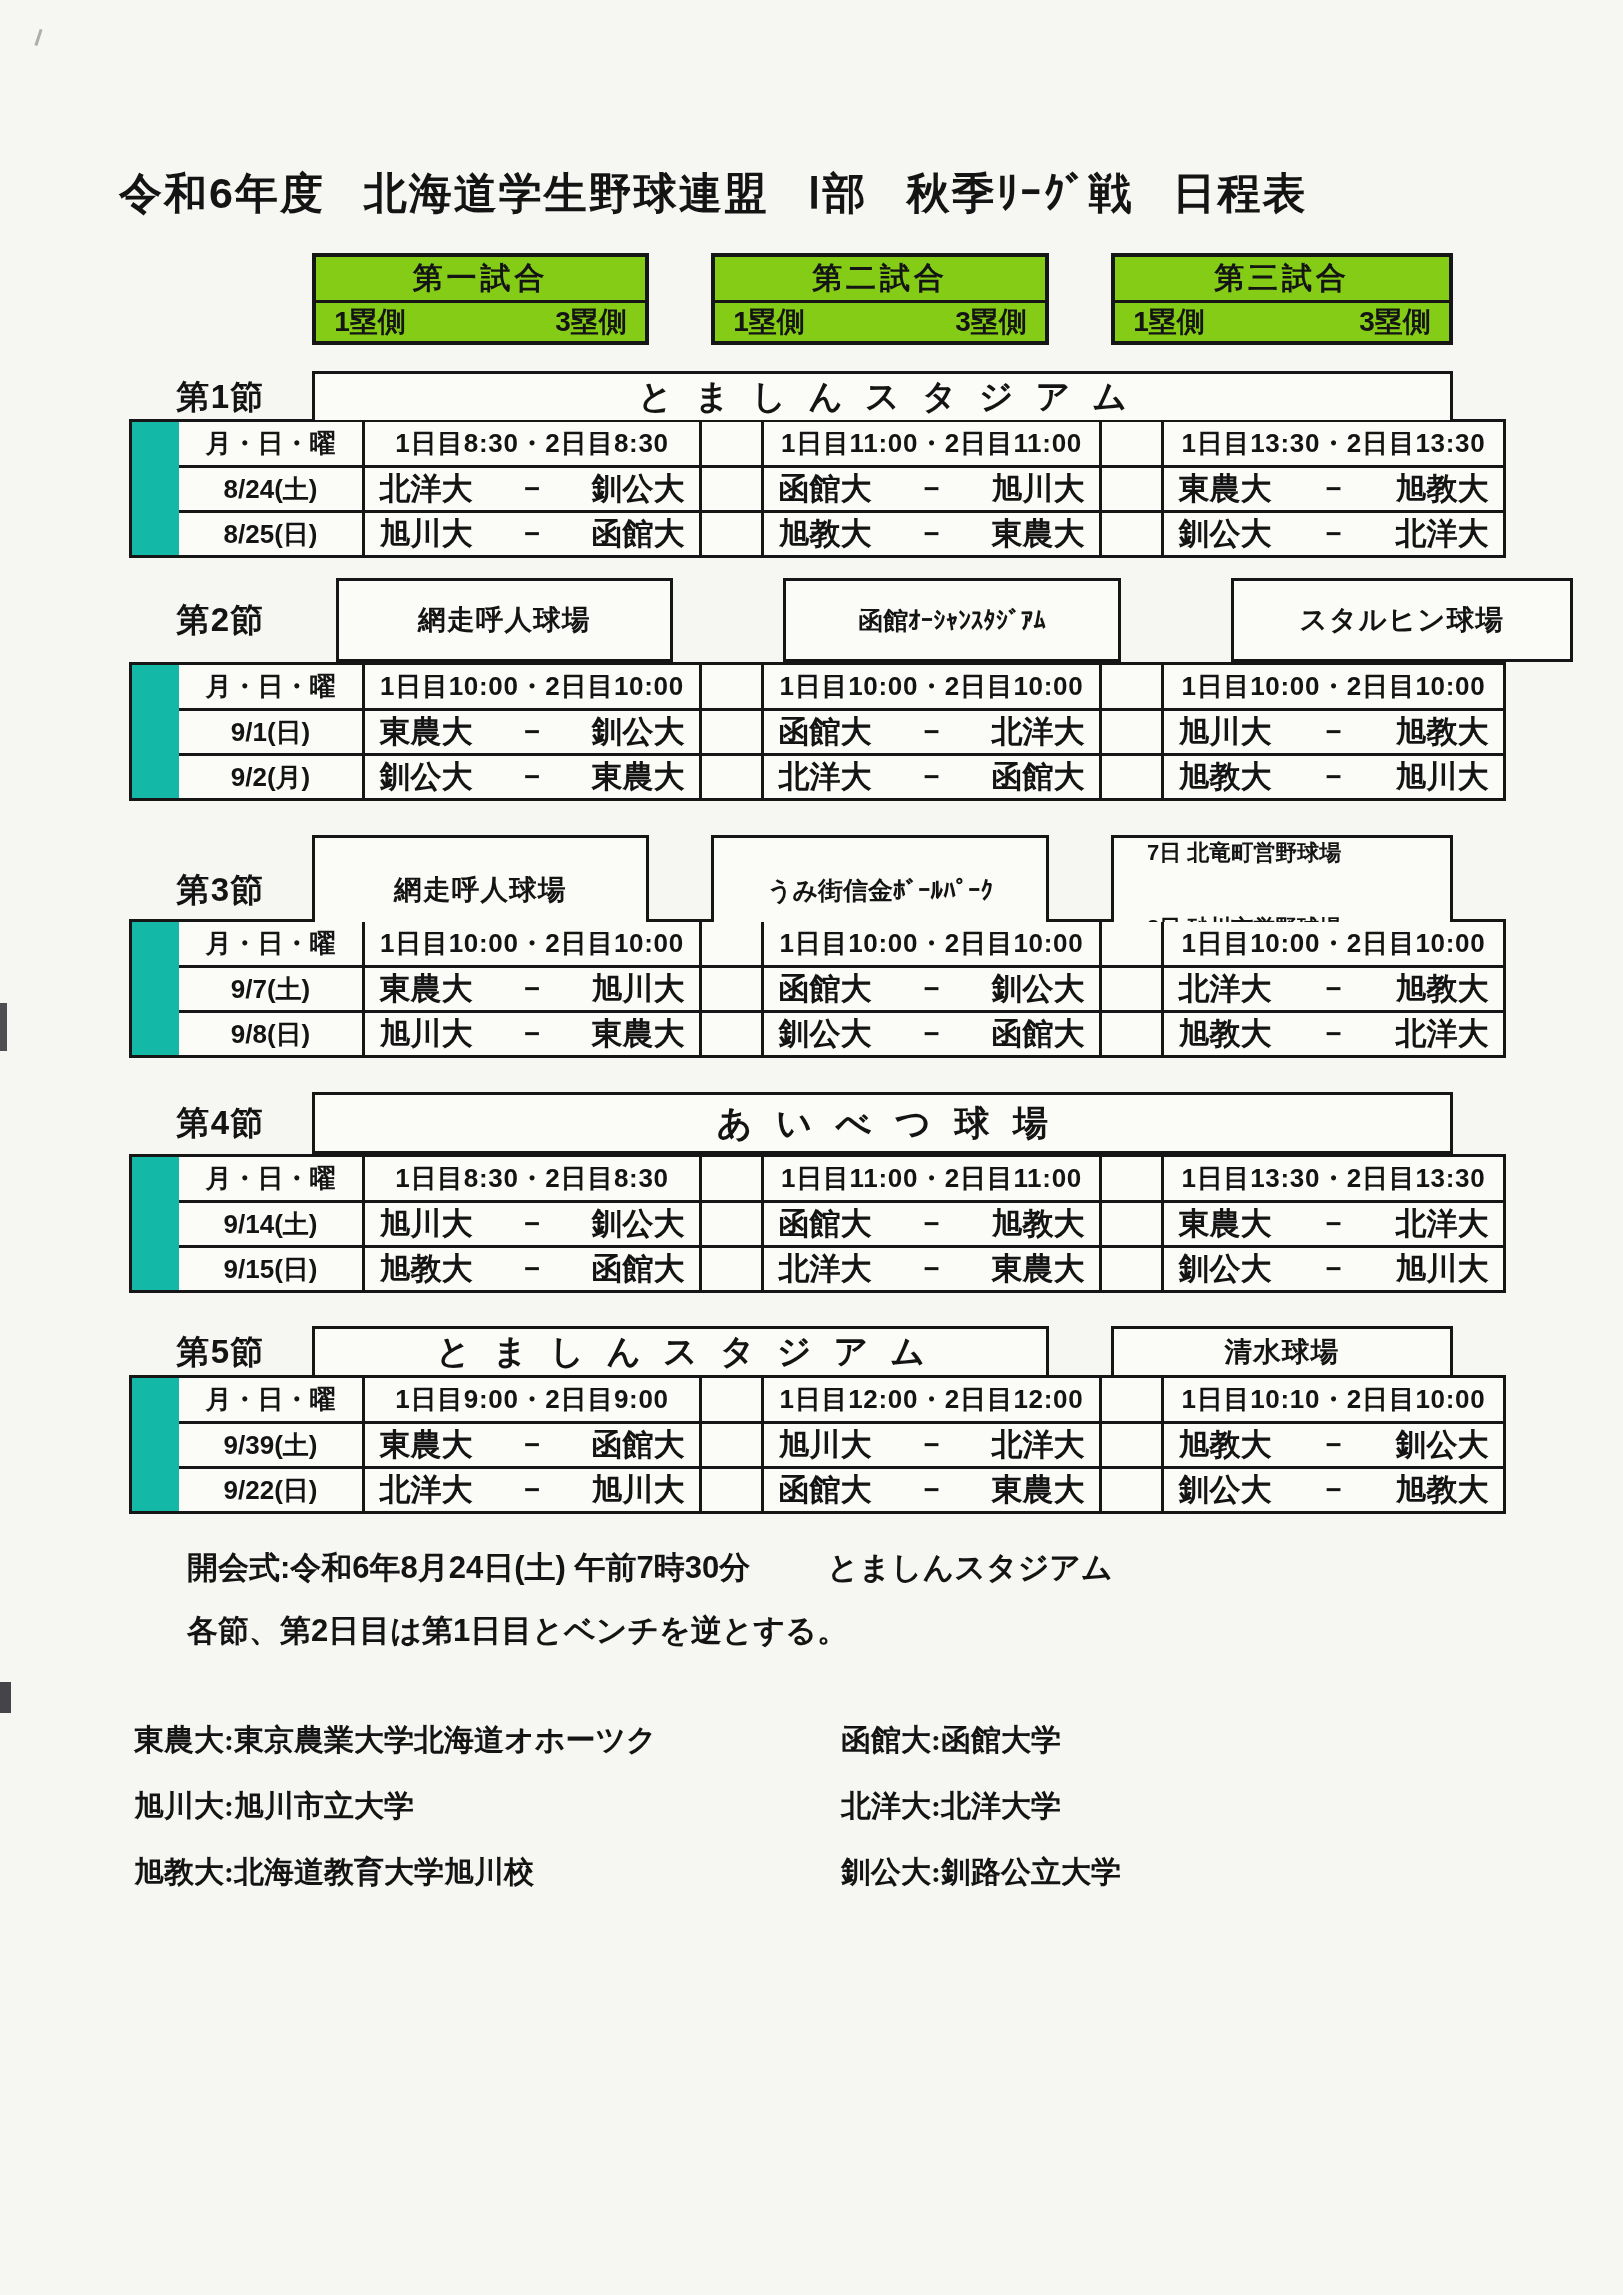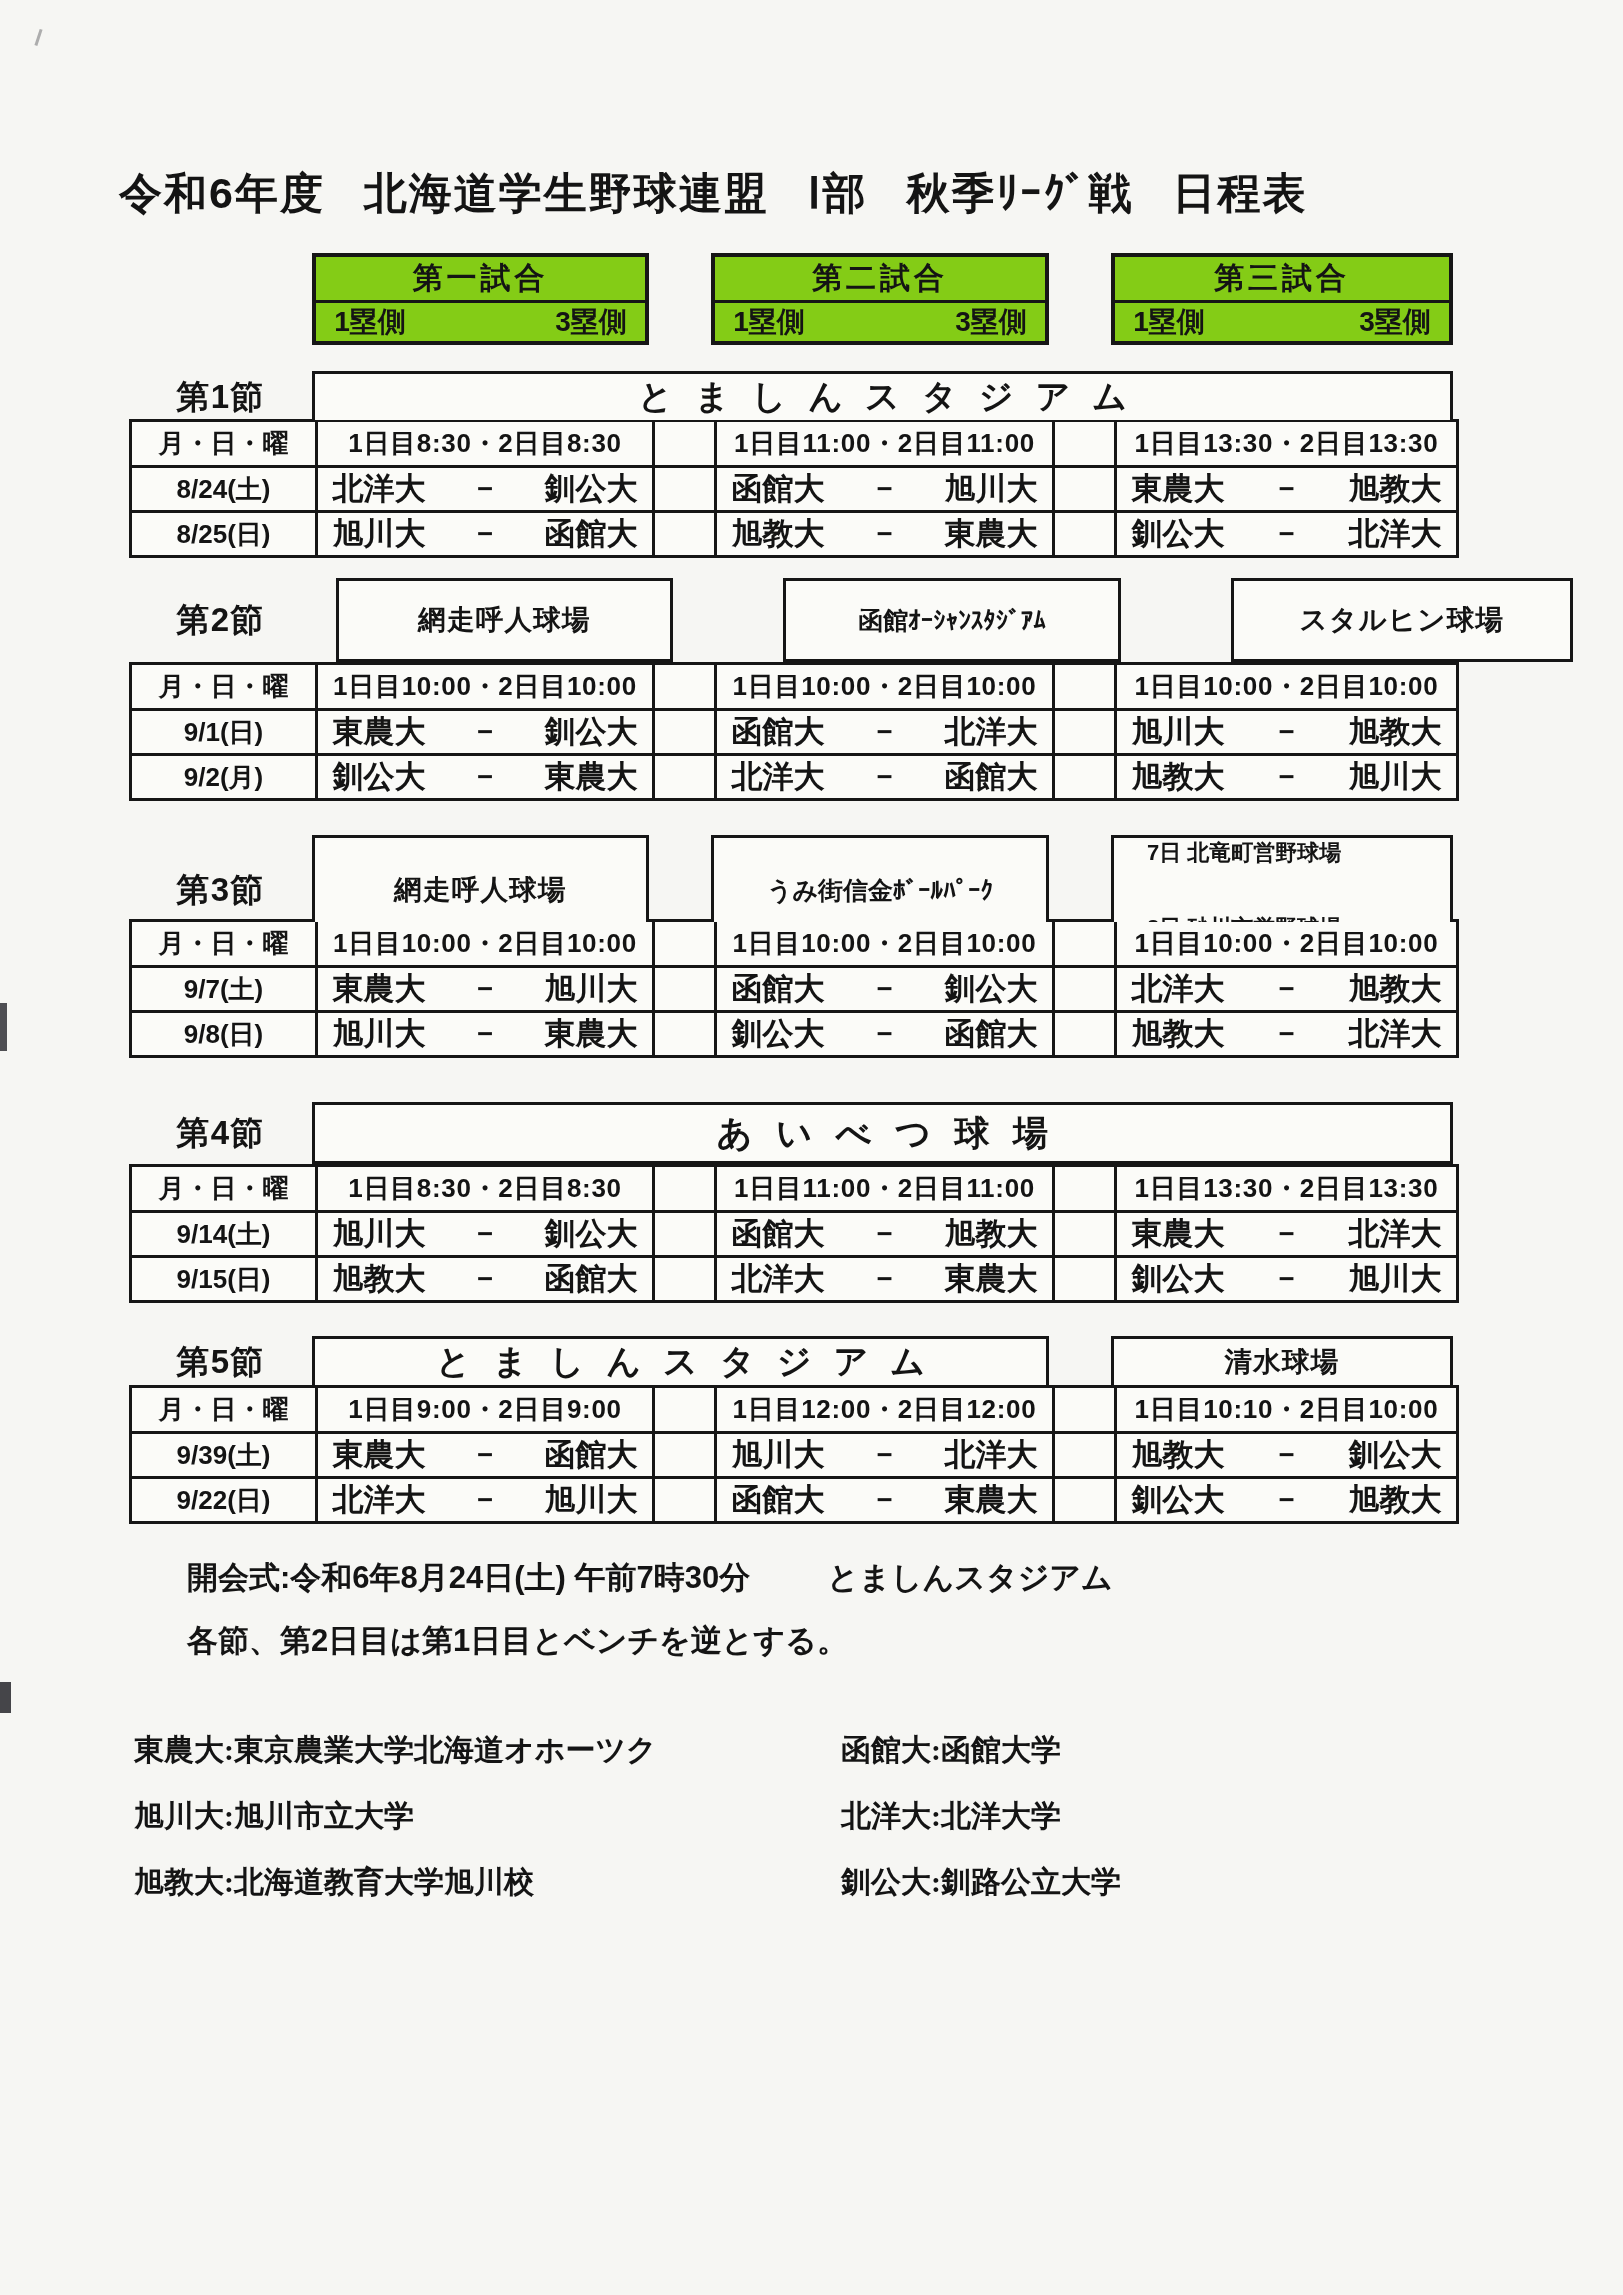--- a/index.html
+++ b/index.html
@@ -57,21 +57,21 @@
   .vc1{grid-column:2;} .vc2{grid-column:4;} .vc3{grid-column:6;}
   .vsp{font-size:34px;letter-spacing:22px;text-indent:22px;}
   .vsp4{font-size:35px;letter-spacing:23.6px;text-indent:23.6px;}
   .vcol{font-size:27.5px;letter-spacing:1.3px;}
   .vcol-sm{font-size:25px;letter-spacing:0;}
   .vlines{flex-direction:column;justify-content:center;font-size:22px;line-height:1.35;align-items:flex-start;padding-left:33px;gap:45px;}
   
   .stable{
     grid-template-rows:43px 45px 45px;
     box-sizing:content-box;
-    border:3.9px solid #161616;background:#14532d;
+    border:3.9px solid #161616;background:#14b8a6;padding-left:47px;
   }
   .cell{
     box-sizing:border-box;background:#fbfbf8;
     display:flex;align-items:center;justify-content:center;
     white-space:nowrap;
   }
   .bl{border-left:3.3px solid #161616;}
   .bt{border-top:3.3px solid #161616;}
   .daycell{font-size:26px;font-weight:bold;}
   .datecell{font-size:26px;font-weight:bold;}
@@ -288,21 +288,21 @@
       <div class="cell bl bt"></div>
       <div class="cell gamecell bl bt">
         <span>旭教大</span>
           <span class="dash">−</span>
           <span>北洋大</span>
       </div>
     </div>
   </section>
 
   <section>
-    <div class="cols vrow" style="margin-top:44px;height:62px;">
+    <div class="cols vrow" style="margin-top:34px;height:62px;">
       <div class="vlabel">第4節</div>
       <div class="vbox span3 vsp4">あいべつ球場</div>
     </div>
     <div class="cols stable">
       <div class="cell daycell">月・日・曜</div>
       <div class="cell timecell bl">1日目8:30・2日目8:30</div>
       <div class="cell bl"></div>
       <div class="cell timecell bl">1日目11:00・2日目11:00</div>
       <div class="cell bl"></div>
       <div class="cell timecell bl">1日目13:30・2日目13:30</div>

